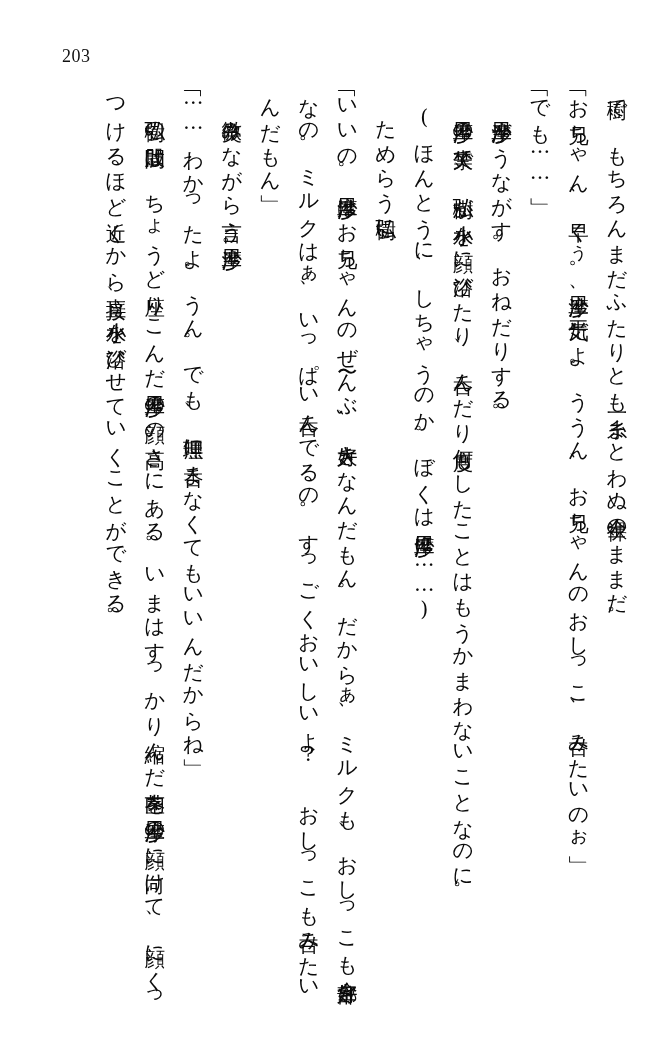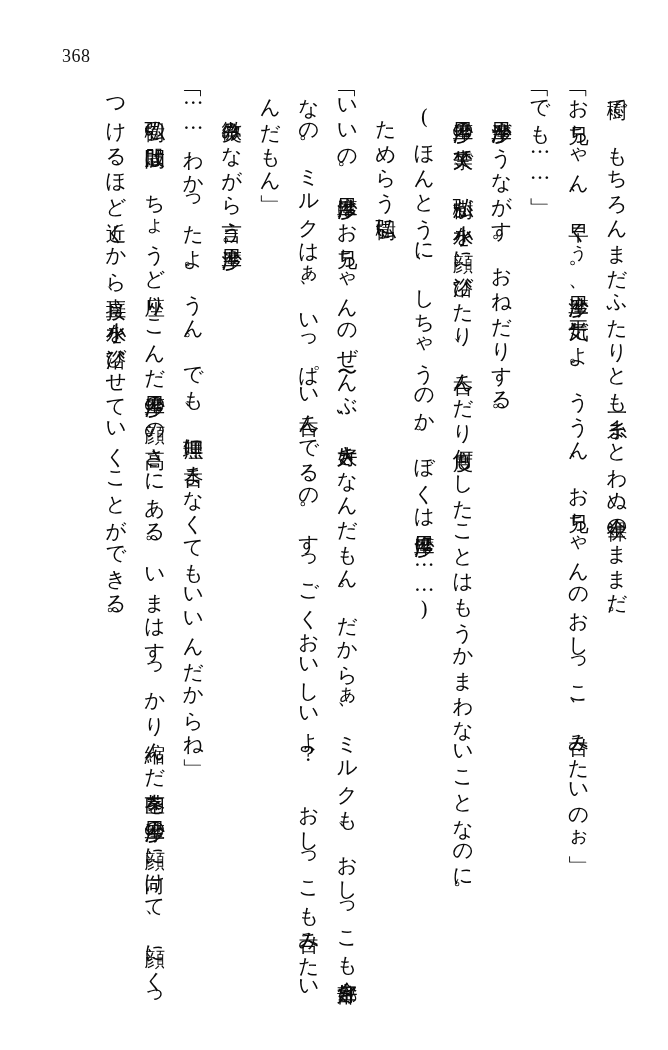--- a/index.html
+++ b/index.html
@@ -68,21 +68,21 @@
   .text-body {
     font-weight: 400;
     -webkit-font-smoothing: antialiased;
   }
 </style>
 </head>
 <body>
 
 <div class="page">
 
-  <div class="page-number">368</div>
+  <div class="page-number">203</div>
 
   <div class="text-body">
     <p>樹で、もちろんまだふたりとも一糸まとわぬ全裸のままだ。</p>
     <p>「お兄ちゃん、早くぅ。摩里沙、平気だよ。ううん、お兄ちゃんのおしっこ、呑みたいのぉ」</p>
     <p>「でも……」</p>
     <p class="indent">摩里沙がうながす。おねだりする。</p>
     <p class="indent">摩里沙の失禁で、弘樹が小水を顔に浴びたり、呑んだり何度もしたことはもうかまわないことなのに。</p>
     <p class="indent">(ほんとうに、しちゃうのか。ぼくは摩里沙に……)</p>
     <p class="indent">ためらう弘樹に、</p>
     <p>「いいの。摩里沙はお兄ちゃんのぜ〜んぶ、大好きなんだもん。だからぁ、ミルクも、おしっこも全部好きなの。ミルクはぁ、いっぱい呑んでるの。すっごくおいしいよ? おしっこも呑みたいんだもん」</p>

